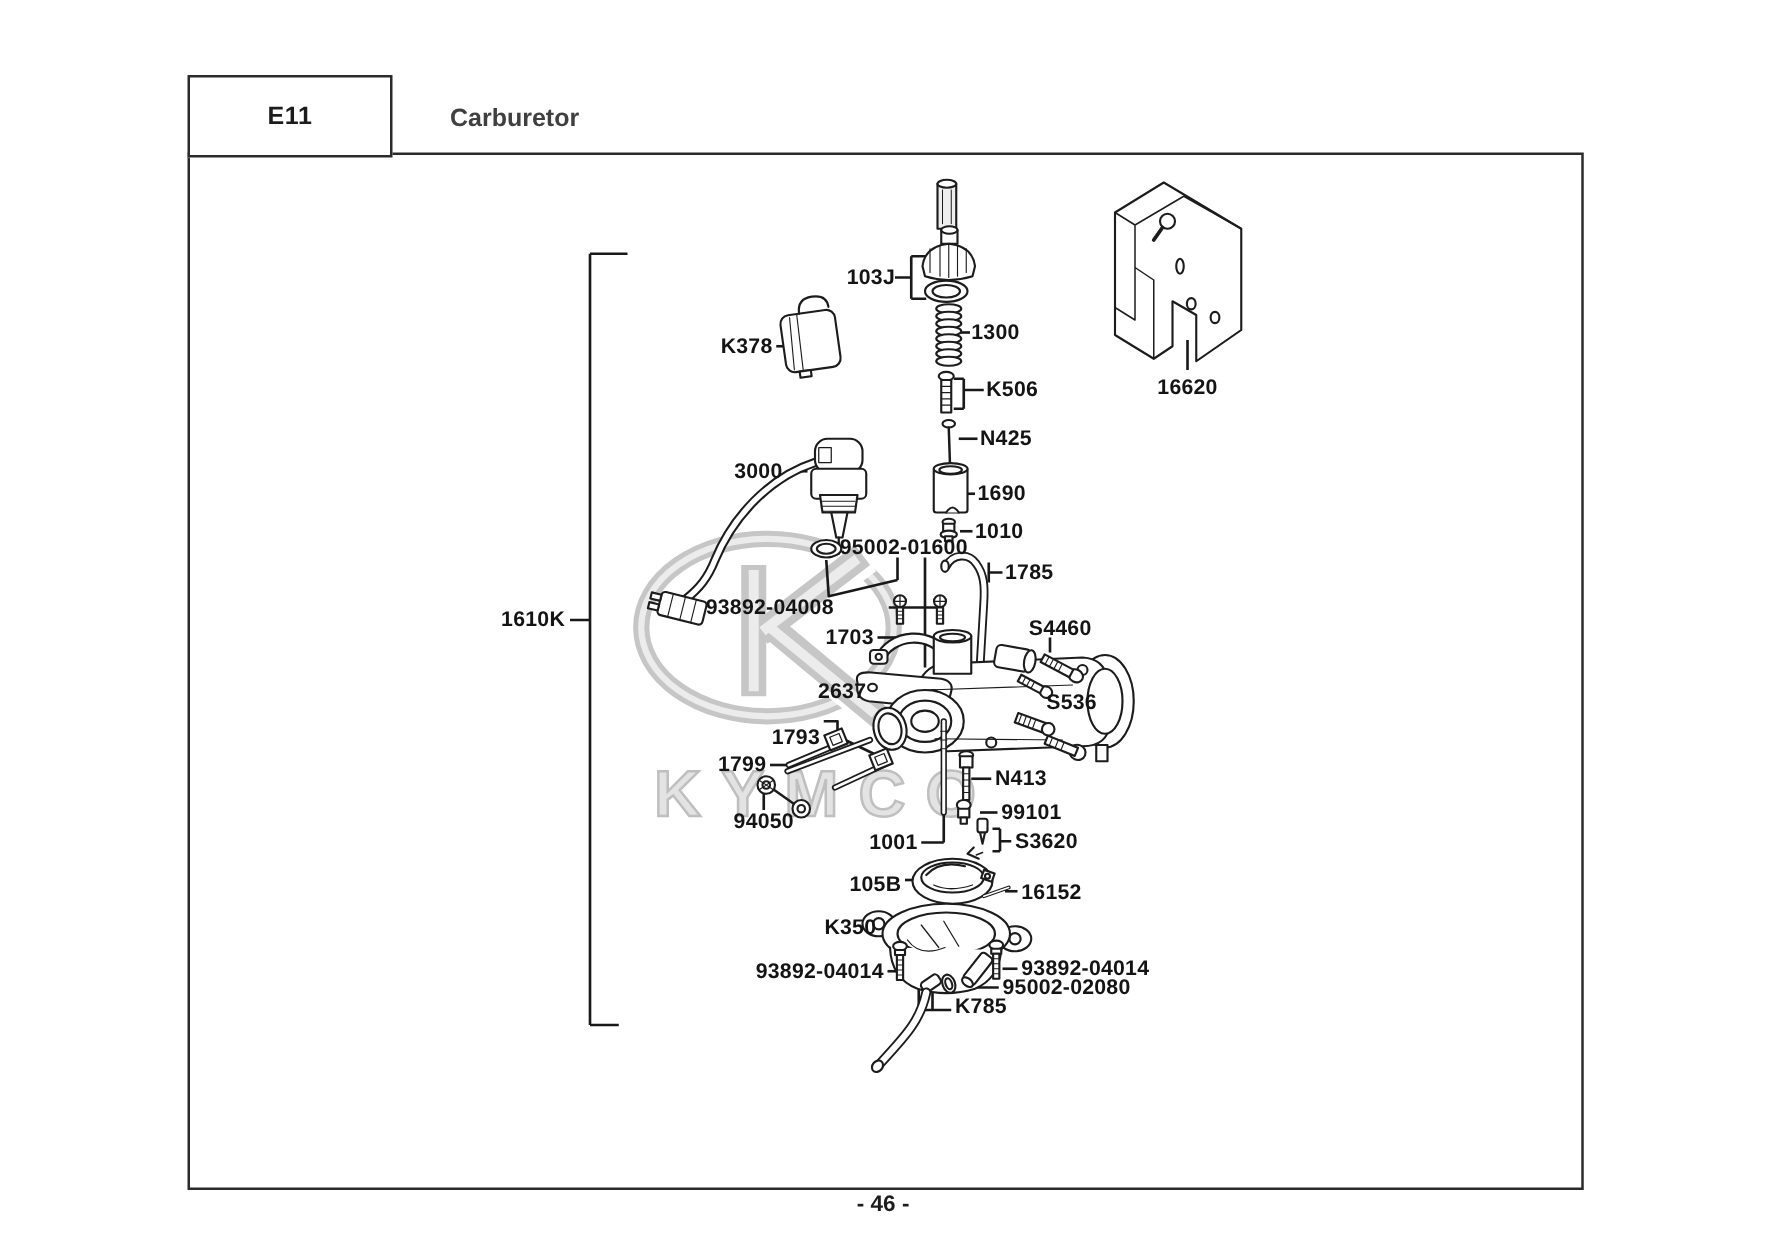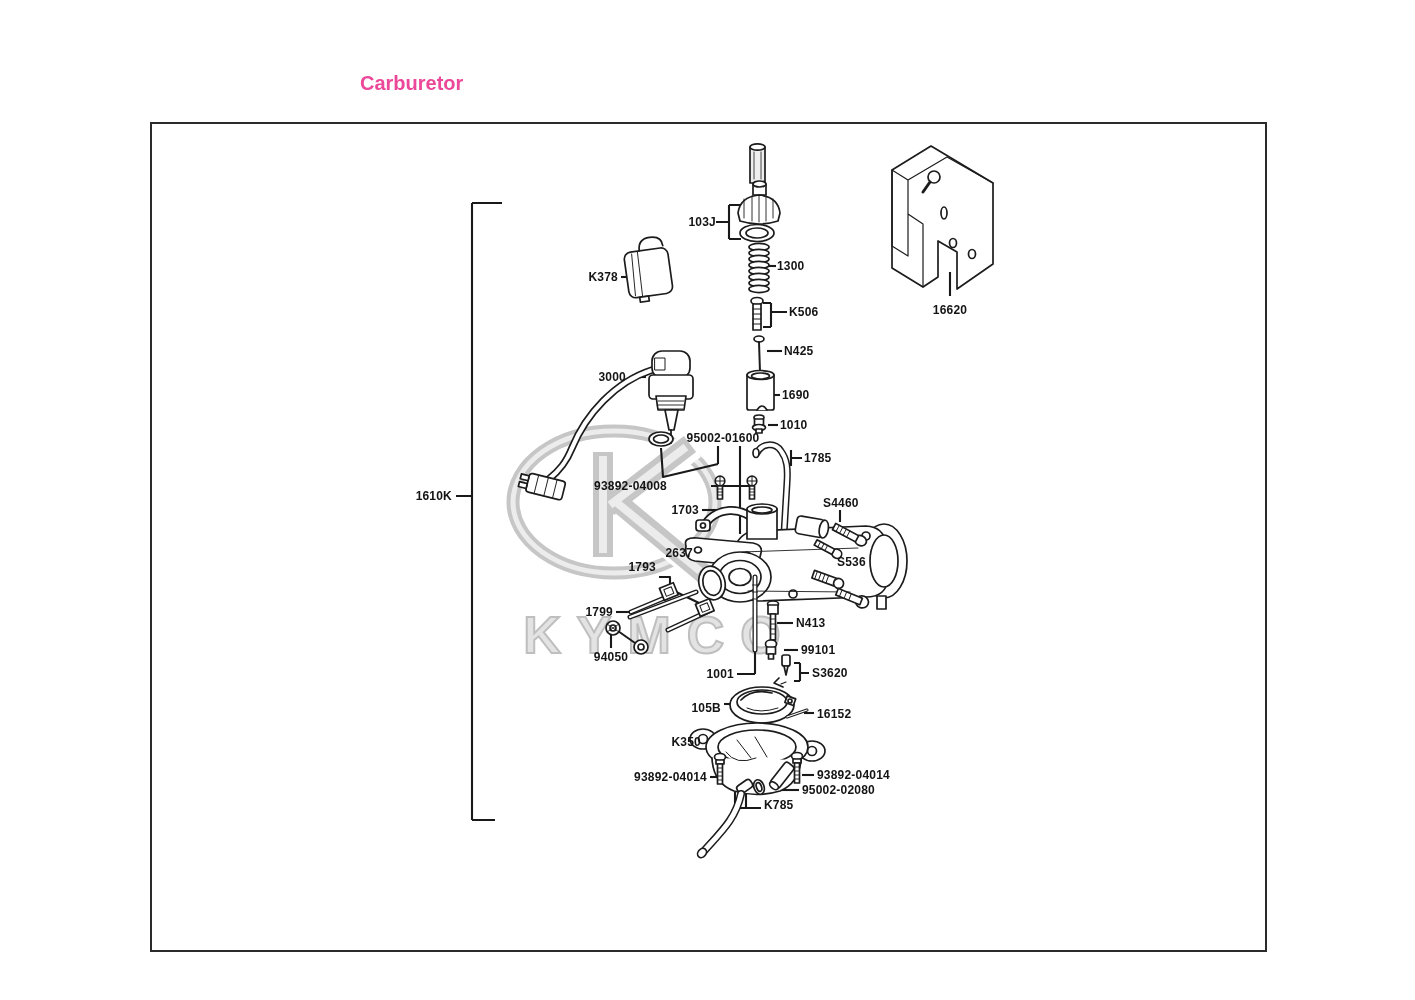--- a/index.html
+++ b/index.html
@@ -1,35 +1,38 @@
 <!DOCTYPE html>
 <html><head>
 <meta charset="utf-8">
 <style>
   html,body{margin:0;padding:0;background:#fff;}
   .page{position:relative;width:1415px;height:1000px;background:#fff;overflow:hidden;
         font-family:"Liberation Sans",sans-serif;}
   .code-box{position:absolute;left:150px;top:60px;width:160px;height:62px;border:2px solid #2b2b2b;
             background:#fff;display:flex;align-items:center;justify-content:center;z-index:5;}
   .code-box span{font-size:20px;font-weight:bold;color:#1c1c1c;letter-spacing:.5px;}
-  .hdr-title{position:absolute;left:360px;top:72px;font-size:20px;font-weight:bold;color:#ec4899;z-index:5;}
+  .hdr-title{position:absolute;left:360px;top:84px;font-size:20px;font-weight:bold;color:#404040;z-index:5;}
   .main-box{position:absolute;left:150px;top:122px;width:1113px;height:826px;border:2px solid #2b2b2b;background:#fff;}
   .art{position:absolute;left:0;top:0;z-index:2;}
-  .lbl{position:absolute;font-size:12px;font-weight:bold;color:#141414;white-space:nowrap;z-index:4;letter-spacing:.2px;}
+  .lbl{position:absolute;font-size:17px;font-weight:bold;color:#141414;white-space:nowrap;z-index:4;letter-spacing:.2px;}
   .lbl.r{transform:translate(-100%,-50%);}
   .lbl.l{transform:translate(0,-50%);}
   .lbl.c{transform:translate(-50%,-50%);}
   .page-num{position:absolute;left:150px;top:953px;width:1113px;text-align:center;
             font-size:18px;font-weight:bold;color:#1c1c1c;z-index:5;}
 </style>
 </head>
 <body>
 
 <div class="page">
 
+  <div class="code-box">
+    <span>E11</span>
+  </div>
   <div class="hdr-title">Carburetor</div>
   <div class="main-box"></div>
 
   <svg class="art" width="1415" height="1000" viewBox="0 0 1415 1000">
 
     <g>
       <ellipse cx="614" cy="502" rx="101" ry="71" fill="none" stroke="#c6c6c6" stroke-width="13"></ellipse>
       <ellipse cx="614" cy="502" rx="101" ry="71" fill="none" stroke="#ececec" stroke-width="5"></ellipse>
       <g stroke="#fff" stroke-width="30" fill="none">
         <path d="M610,506 L692,445"></path>
@@ -378,30 +381,31 @@
   <div class="lbl r" style="left:626px;top:377px">3000</div>
   <div class="lbl l" style="left:782px;top:395px">1690</div>
   <div class="lbl l" style="left:780px;top:425px">1010</div>
   <div class="lbl c" style="left:723px;top:438px">95002-01600</div>
   <div class="lbl l" style="left:804px;top:458px">1785</div>
   <div class="lbl r" style="left:667px;top:486px">93892-04008</div>
   <div class="lbl l" style="left:823px;top:503px">S4460</div>
   <div class="lbl r" style="left:699px;top:510px">1703</div>
   <div class="lbl r" style="left:693px;top:553px">2637</div>
   <div class="lbl l" style="left:837px;top:562px">S536</div>
-  <div class="lbl r" style="left:656px;top:567px">1793</div>
+  <div class="lbl r" style="left:656px;top:590px">1793</div>
   <div class="lbl r" style="left:613px;top:612px">1799</div>
   <div class="lbl l" style="left:796px;top:623px">N413</div>
   <div class="lbl l" style="left:801px;top:650px">99101</div>
   <div class="lbl c" style="left:611px;top:657px">94050</div>
   <div class="lbl l" style="left:812px;top:673px">S3620</div>
   <div class="lbl r" style="left:734px;top:674px">1001</div>
   <div class="lbl r" style="left:721px;top:708px">105B</div>
   <div class="lbl l" style="left:817px;top:714px">16152</div>
   <div class="lbl r" style="left:701px;top:742px">K350</div>
   <div class="lbl r" style="left:707px;top:777px">93892-04014</div>
   <div class="lbl l" style="left:817px;top:775px">93892-04014</div>
   <div class="lbl l" style="left:802px;top:790px">95002-02080</div>
   <div class="lbl l" style="left:764px;top:805px">K785</div>
   <div class="lbl r" style="left:452px;top:496px">1610K</div>
   <div class="lbl c" style="left:950px;top:310px">16620</div>
 
+  <div class="page-num">- 46 -</div>
 </div>
 
 </body></html>

